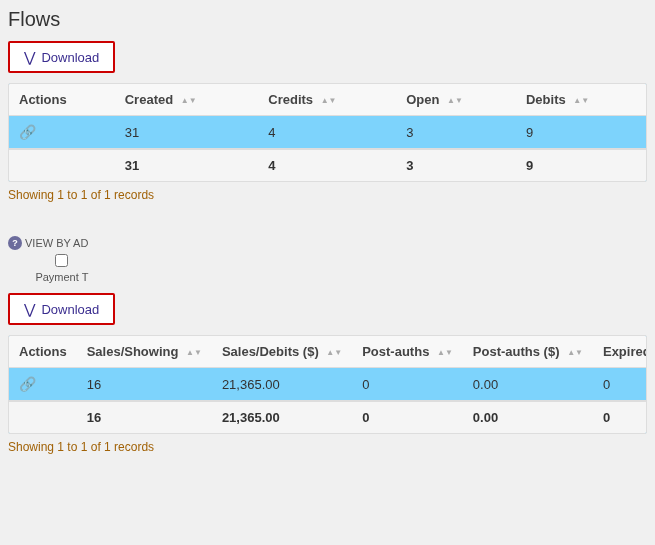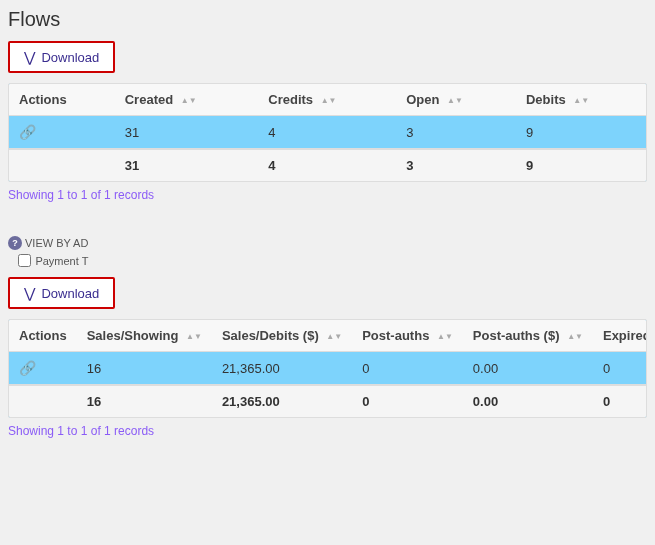--- a/index.html
+++ b/index.html
@@ -87,21 +87,21 @@
     .total-row {
       background: #f5f5f5;
       font-weight: 600;
       border-top: 2px solid #ddd !important;
     }
     .total-row td {
       font-weight: 700;
     }
     .showing-text {
       font-size: 12px;
-      color: #8b5cf6;
+      color: #a16207;
       padding: 6px 0;
     }
     .external-link-icon {
       color: #3a2d8f;
       font-size: 14px;
       cursor: pointer;
     }
     .ft-header {
       display: flex;
       align-items: flex-start;
@@ -129,24 +129,25 @@
       width: 14px;
       height: 14px;
       background: #6c6c9c;
       color: #fff;
       border-radius: 50%;
       font-size: 9px;
       font-weight: bold;
     }
     .payment-t-checkbox {
       display: flex;
-      align-items: flex-end;
+      align-items: center;
       gap: 4px;
       font-size: 11px;
       color: #555;
+      flex-direction: column;
     }
     .payment-t-checkbox input {
       cursor: pointer;
     }
     .section-gap {
       height: 20px;
     }
   </style>
 </head>
 <body>

